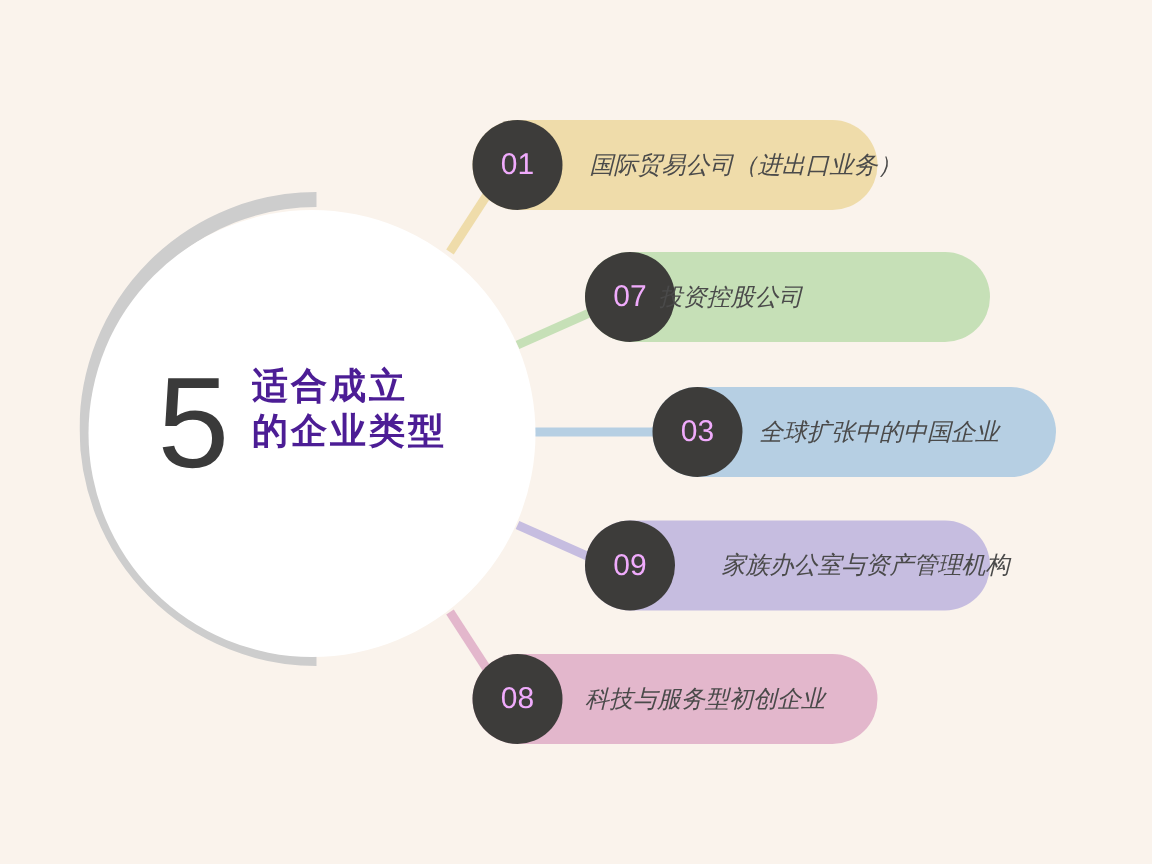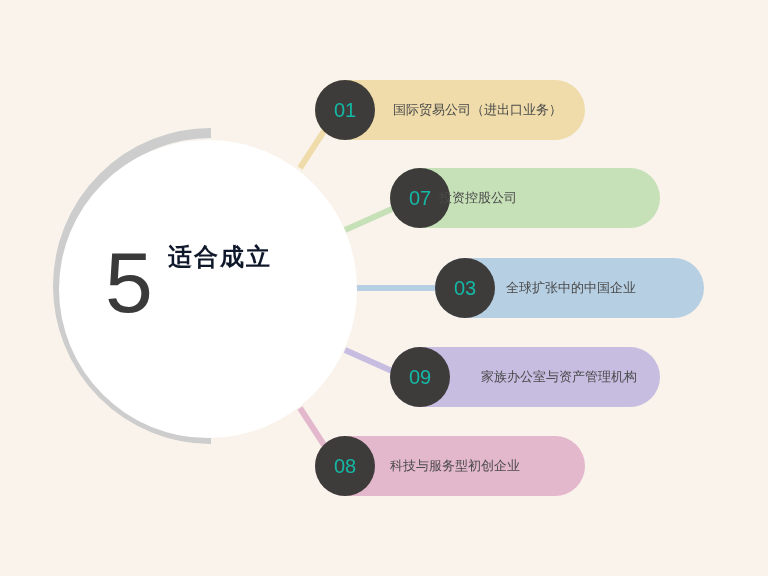--- a/index.html
+++ b/index.html
@@ -1,41 +1,42 @@
 <!DOCTYPE html>
 <html><head>
 <meta charset="utf-8">
 <style>
   html, body { margin:0; padding:0; }
   body { width:768px; height:576px; background:#faf3ec; position:relative; overflow:hidden; font-family:"DejaVu Sans", sans-serif; }
   .arc { position:absolute; left:53px; top:128px; width:316px; height:316px; border-radius:50%; box-sizing:border-box; border:10px solid #cdcdcd; clip-path: inset(0 50% 0 0); }
   .connector { position:absolute; height:6px; transform-origin:0 50%; }
   .hub { position:absolute; left:59px; top:140px; width:298px; height:298px; border-radius:50%; background:#ffffff; }
   .big-num { position:absolute; left:105px; top:232px; font-size:86px; line-height:100px; color:#3a3a3a; font-family:"Liberation Sans", sans-serif; font-weight:300; }
-  .title { position:absolute; left:168px; top:242px; font-size:24px; line-height:30px; font-weight:bold; color:#0f172a; letter-spacing:2px; }
+  .title { position:absolute; left:168px; top:242px; font-size:24px; line-height:30px; font-weight:bold; color:#4c1d95; letter-spacing:2px; }
   .title div { white-space:nowrap; }
   .pill { position:absolute; height:60px; border-radius:30px; }
-  .badge { position:absolute; width:60px; height:60px; border-radius:50%; background:#3d3c3a; color:#14b8a6; font-family:"Liberation Sans", sans-serif; font-size:20px; line-height:60px; text-align:center; }
-  .label { position:absolute; font-size:13px; line-height:60px; color:#4a4a4a; white-space:nowrap; }
+  .badge { position:absolute; width:60px; height:60px; border-radius:50%; background:#3d3c3a; color:#f0abfc; font-family:"Liberation Sans", sans-serif; font-size:20px; line-height:60px; text-align:center; }
+  .label { position:absolute; font-size:16px; line-height:60px; color:#4a4a4a; white-space:nowrap;font-style:italic; }
 </style>
 </head>
 <body>
 
 <div class="arc"></div>
 
 <div class="connector" style="left:300px;top:165px;width:55px;background:#efdcaa;transform:rotate(-57deg);"></div>
 <div class="connector" style="left:345px;top:227px;width:60px;background:#c6e0b7;transform:rotate(-24deg);"></div>
 <div class="connector" style="left:355px;top:285px;width:85px;background:#b6cfe3;"></div>
 <div class="connector" style="left:345px;top:347px;width:60px;background:#c6bde0;transform:rotate(24deg);"></div>
 <div class="connector" style="left:300px;top:405px;width:55px;background:#e3b7cc;transform:rotate(57deg);"></div>
 
 <div class="hub"></div>
 <div class="big-num">5</div>
 <div class="title">
   <div>适合成立</div>
+  <div>的企业类型</div>
 </div>
 
 <div class="pill" style="left:315px;top:80px;width:270px;background:#efdcaa;"></div>
 <div class="badge" style="left:315px;top:80px;">01</div>
 <div class="label" style="left:393px;top:80px;">国际贸易公司（进出口业务）</div>
 
 <div class="pill" style="left:390px;top:168px;width:270px;background:#c6e0b7;"></div>
 <div class="badge" style="left:390px;top:168px;">07</div>
 <div class="label" style="left:439px;top:168px;">投资控股公司</div>
 

